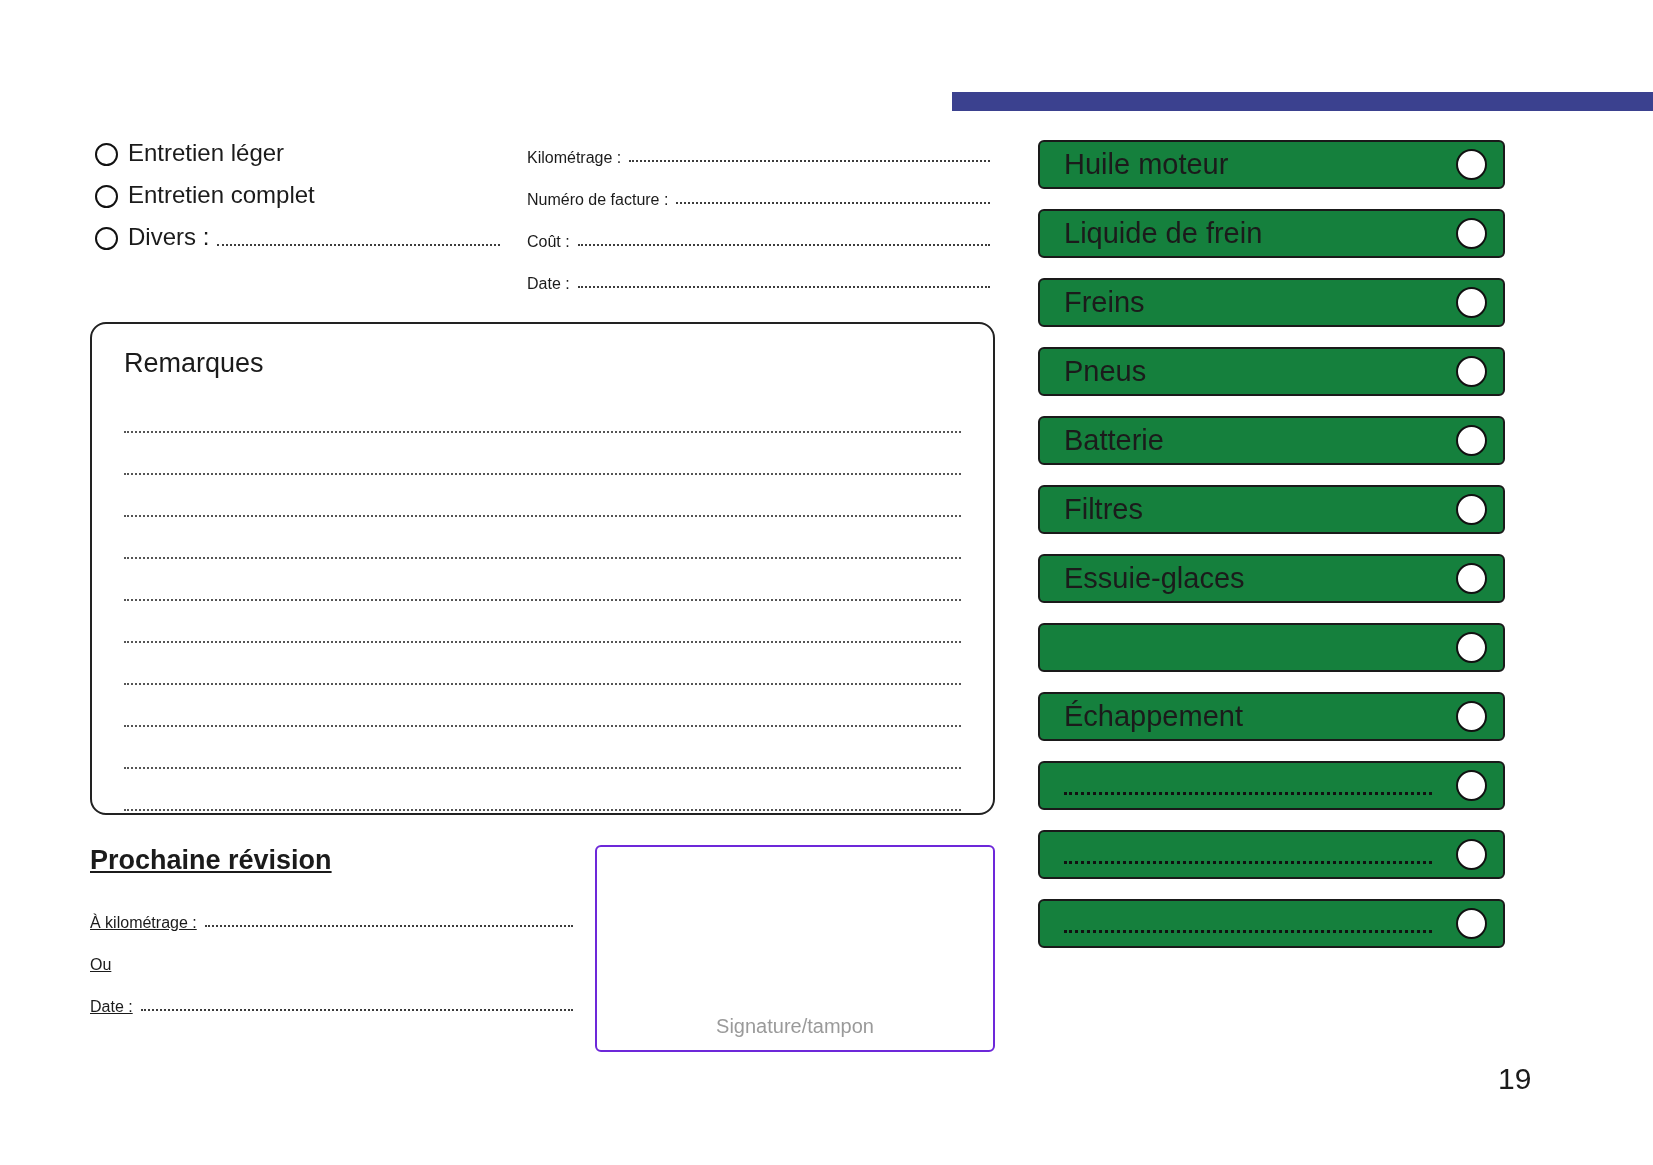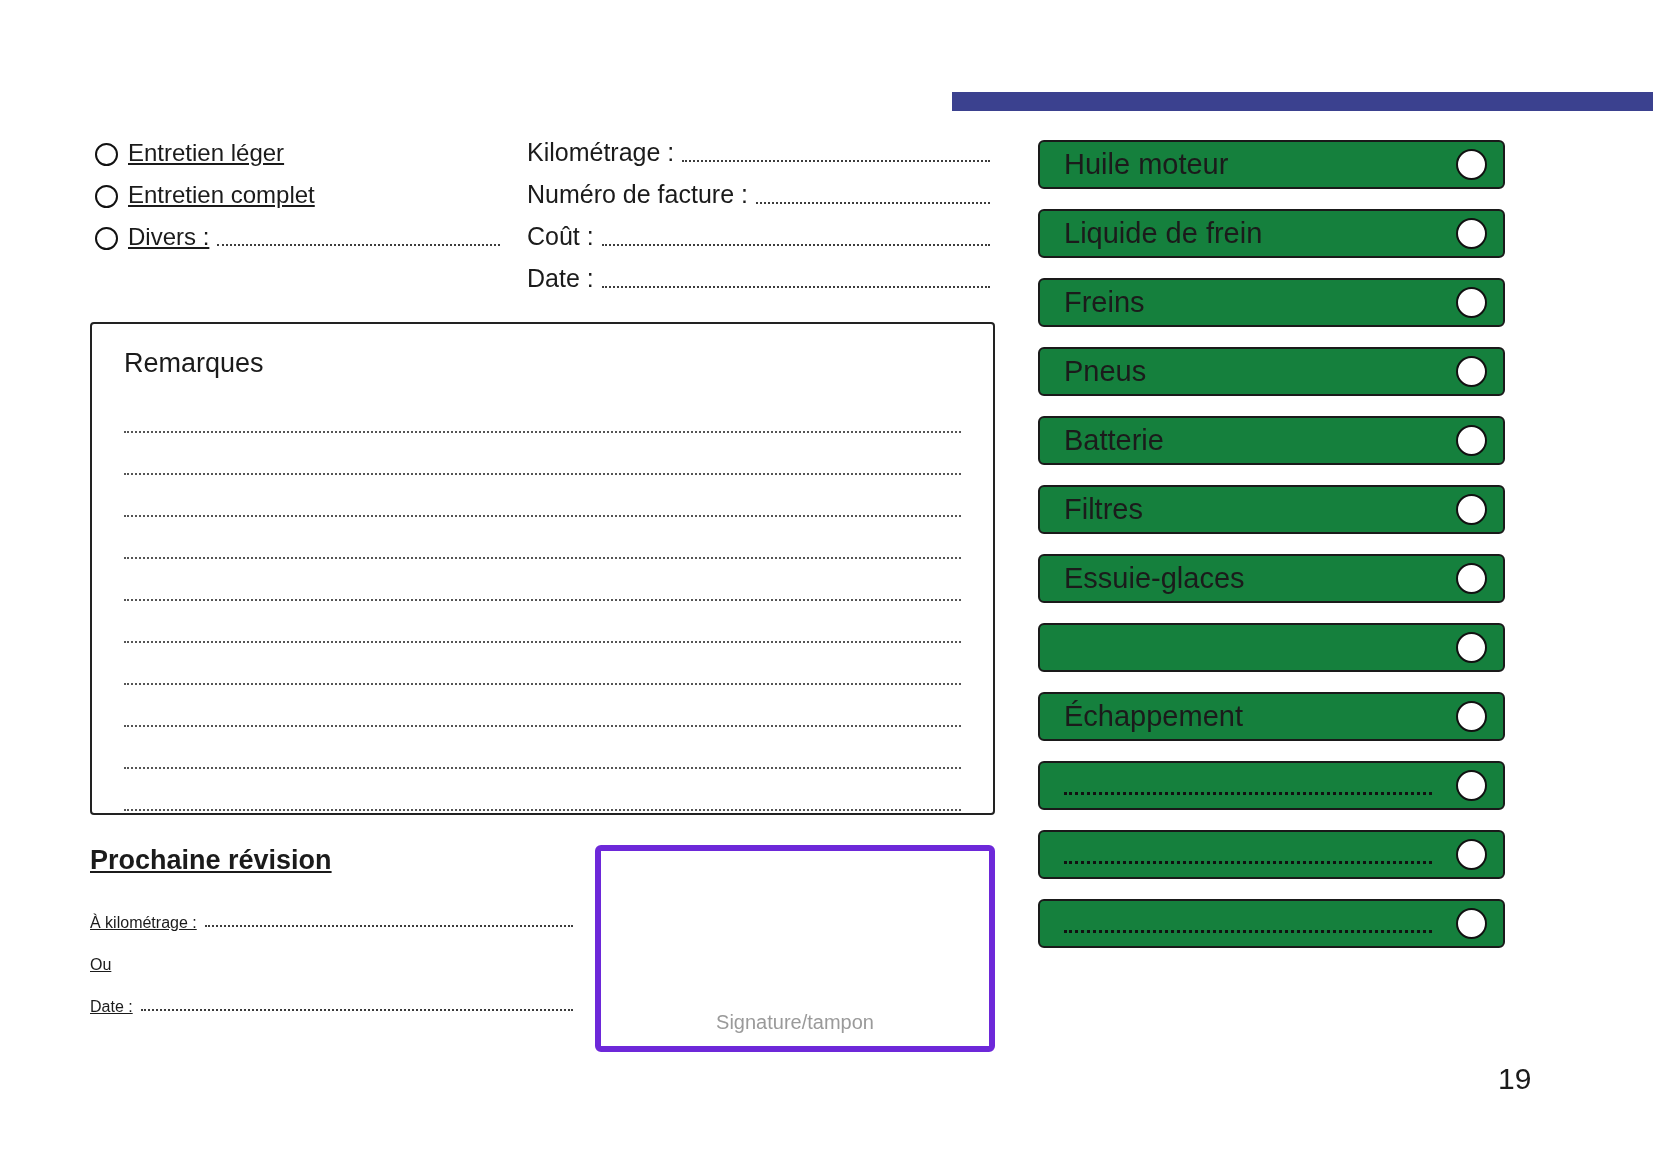--- a/index.html
+++ b/index.html
@@ -13,60 +13,60 @@
   }
 
   .accent-bar{
     position:absolute; left:952px; top:92px; width:701px; height:19px;
     background:#3b418f;
   }
 
   
   .service-options{ position:absolute; left:95px; top:138px; width:405px; }
   .option-row{
-    display:flex; align-items:flex-end; height:29px; margin-bottom:13px;text-decoration:underline;
+    display:flex; align-items:flex-end; height:29px; margin-bottom:13px;
   }
   .radio{
     width:23px; height:23px; border:2.5px solid #111; border-radius:50%;
     background:#fff; flex:0 0 auto; margin:0 10px 1px 0;
   }
   .opt-label{ font-size:24px; line-height:1.15; white-space:nowrap; }
 
   
   .leader{
     flex:1 1 auto;
     border-bottom:2.5px dotted #3c3c3c;
     margin:0 0 5px 8px;
     min-width:30px;
   }
 
   
   .header-fields{ position:absolute; left:527px; top:138px; width:463px; }
   .field-row{ display:flex; align-items:flex-end; height:29px; margin-bottom:13px; }
-  .field-label{ font-size:25px; line-height:1.15; white-space:nowrap; }
+  .field-label{ font-size:16px; line-height:1.15; white-space:nowrap; }
 
   
   .remarks-box{
     position:absolute; left:90px; top:322px; width:905px; height:493px;
-    border:2px solid #222; border-radius:4px; background:#fff;
+    border:2px solid #222; border-radius:16px; background:#fff;
   }
   .remarks-title{ font-size:27px; padding:24px 0 0 32px; }
   .remarks-lines{ margin:12px 32px 0 32px; }
   .remark-line{ height:42px; border-bottom:2px dotted #555; }
 
   
   .next-service{ position:absolute; left:90px; top:845px; width:483px;text-decoration:underline; }
   .ns-title{ font-size:27px; font-weight:bold; margin-bottom:26px; }
   .ns-row{ display:flex; align-items:flex-end; height:30px; margin-bottom:12px; }
   .ns-label{ font-size:16px; line-height:1.15; white-space:nowrap; }
 
   
   .signature-box{
     position:absolute; left:595px; top:845px; width:400px; height:207px;
-    border:6px solid #6d28d9; border-radius:6px; background:#fff;
+    border:2px solid #6d28d9; border-radius:6px; background:#fff;
   }
   .signature-label{
     position:absolute; left:0; right:0; bottom:12px;
     text-align:center; color:#9a9a9a; font-size:20px;
   }
 
   
   .checklist{
     position:absolute; left:1038px; top:140px; width:467px;
     display:flex; flex-direction:column; gap:20px;

